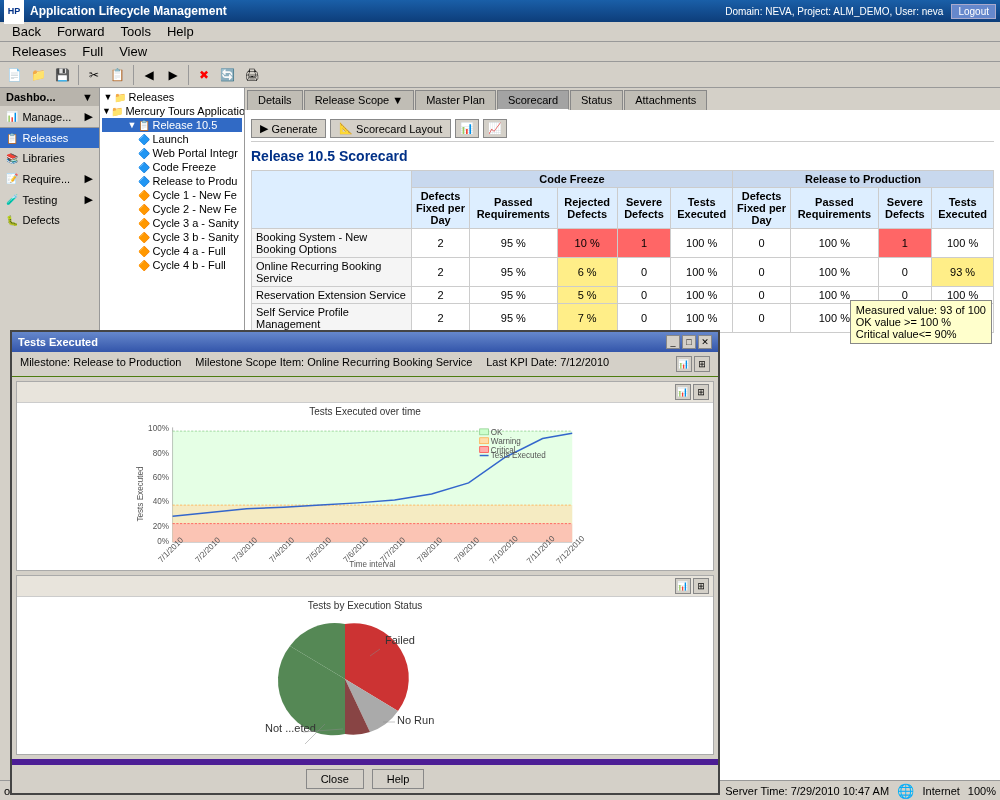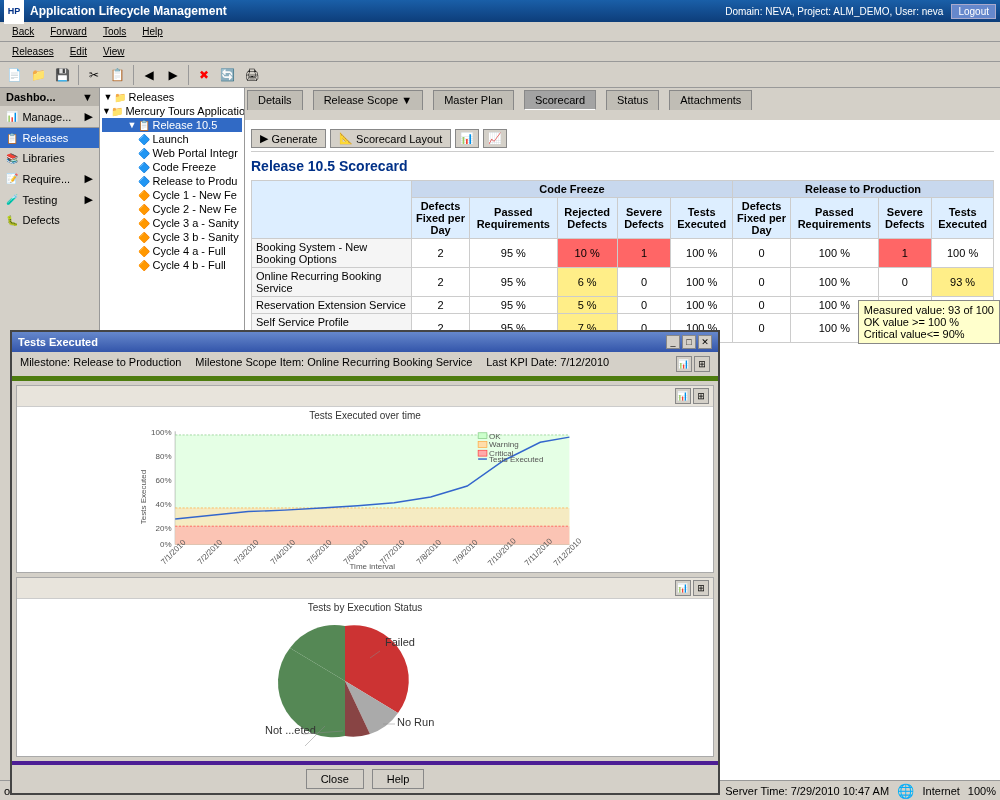--- a/index.html
+++ b/index.html
@@ -21,21 +21,21 @@
 
     
     .menu-bar {
       background: #d4d0c8;
       height: 20px;
       display: flex;
       align-items: center;
       padding: 0 4px;
       border-bottom: 1px solid #999;
     }
-    .menu-item { padding: 2px 8px; cursor: pointer; font-size: 10px; text-decoration: underline; }
+    .menu-item { padding: 2px 8px; cursor: pointer; font-size: 13px; }
 
     
     .menu-bar2 {
       background: #d4d0c8;
       height: 20px;
       display: flex;
       align-items: center;
       padding: 0 4px;
       border-bottom: 1px solid #999;
     }
@@ -123,22 +123,22 @@
       background: #d4d0c8;
       overflow: hidden;
       display: flex;
       flex-direction: column;
     }
 
     
     .tab-bar {
       display: flex;
       background: #d4d0c8;
-      padding: 2px 2px 10px;
-      gap: 10px;
+      padding: 2px 2px 0;
+      gap: 1px;
     }
     .tab {
       padding: 3px 10px;
       background: #c0bdb5;
       border: 1px solid #888;
       border-bottom: none;
       cursor: pointer;
       font-size: 11px;
     }
     .tab.active {
@@ -204,21 +204,21 @@
       text-align: left;
       background: #f5f5f5;
     }
     .cell-red { background: #ff6666 !important; }
     .cell-yellow { background: #ffee88 !important; }
     .cell-white { background: white; }
 
     
     .tooltip-box {
       position: absolute;
-      right: 0;
+      right: 8px;
       top: 300px;
       background: #ffffcc;
       border: 1px solid #888;
       padding: 3px 5px;
       font-size: 9px;
       z-index: 100;
       white-space: nowrap;
     }
 
     
@@ -250,21 +250,21 @@
       background: #d4d0c8;
       border: 1px solid #888;
       display: flex; align-items: center; justify-content: center;
       font-size: 9px;
       cursor: pointer;
     }
     .dialog-info {
       padding: 4px 8px;
       font-size: 10px;
       background: #d4d0c8;
-      border-bottom: 5px solid #4d7c0f;
+      border-bottom: 1px solid #4d7c0f;
     }
     .dialog-body {
       flex: 1;
       display: flex;
       flex-direction: column;
       padding: 4px;
       gap: 4px;
       overflow: hidden;
     }
     .chart-panel {
@@ -354,21 +354,21 @@
 
 <div class="menu-bar">
   <span class="menu-item">Back</span>
   <span class="menu-item">Forward</span>
   <span class="menu-item">Tools</span>
   <span class="menu-item">Help</span>
 </div>
 
 <div class="menu-bar2">
   <span class="menu-item">Releases</span>
-  <span class="menu-item">Edit</span>
+  <span class="menu-item">Full</span>
   <span class="menu-item">View</span>
 </div>
 
 <div class="toolbar">
   <button class="toolbar-btn">📄</button>
   <button class="toolbar-btn">📁</button>
   <button class="toolbar-btn">💾</button>
   <div class="toolbar-sep"></div>
   <button class="toolbar-btn">✂</button>
   <button class="toolbar-btn">📋</button>
@@ -713,21 +713,21 @@
 
           <line x1="165" y1="35" x2="155" y2="42" stroke="#888" stroke-width="0.5"></line>
           <line x1="180" y1="108" x2="168" y2="108" stroke="#888" stroke-width="0.5"></line>
           <line x1="88" y1="118" x2="128" y2="115" stroke="#888" stroke-width="0.5"></line>
           <line x1="80" y1="140" x2="110" y2="110" stroke="#888" stroke-width="0.5"></line>
         </svg>
       </div>
     </div>
   </div>
 
-  <div style="padding:4px; display:flex; justify-content:center; gap:8px; background:#d4d0c8; border-top:4px solid #4c1d95;">
+  <div style="padding:4px; display:flex; justify-content:center; gap:8px; background:#d4d0c8; border-top:6px solid #4c1d95;">
     <button class="dialog-btn">Close</button>
     <button class="dialog-btn">Help</button>
   </div>
 </div>
 
 <div class="status-bar">
   <span>ons end when a milestone reaches its due date.</span>
   <div class="status-right">
     <span>Server Time: 7/29/2010 10:47 AM</span>
     <span class="status-icon">🌐</span>

